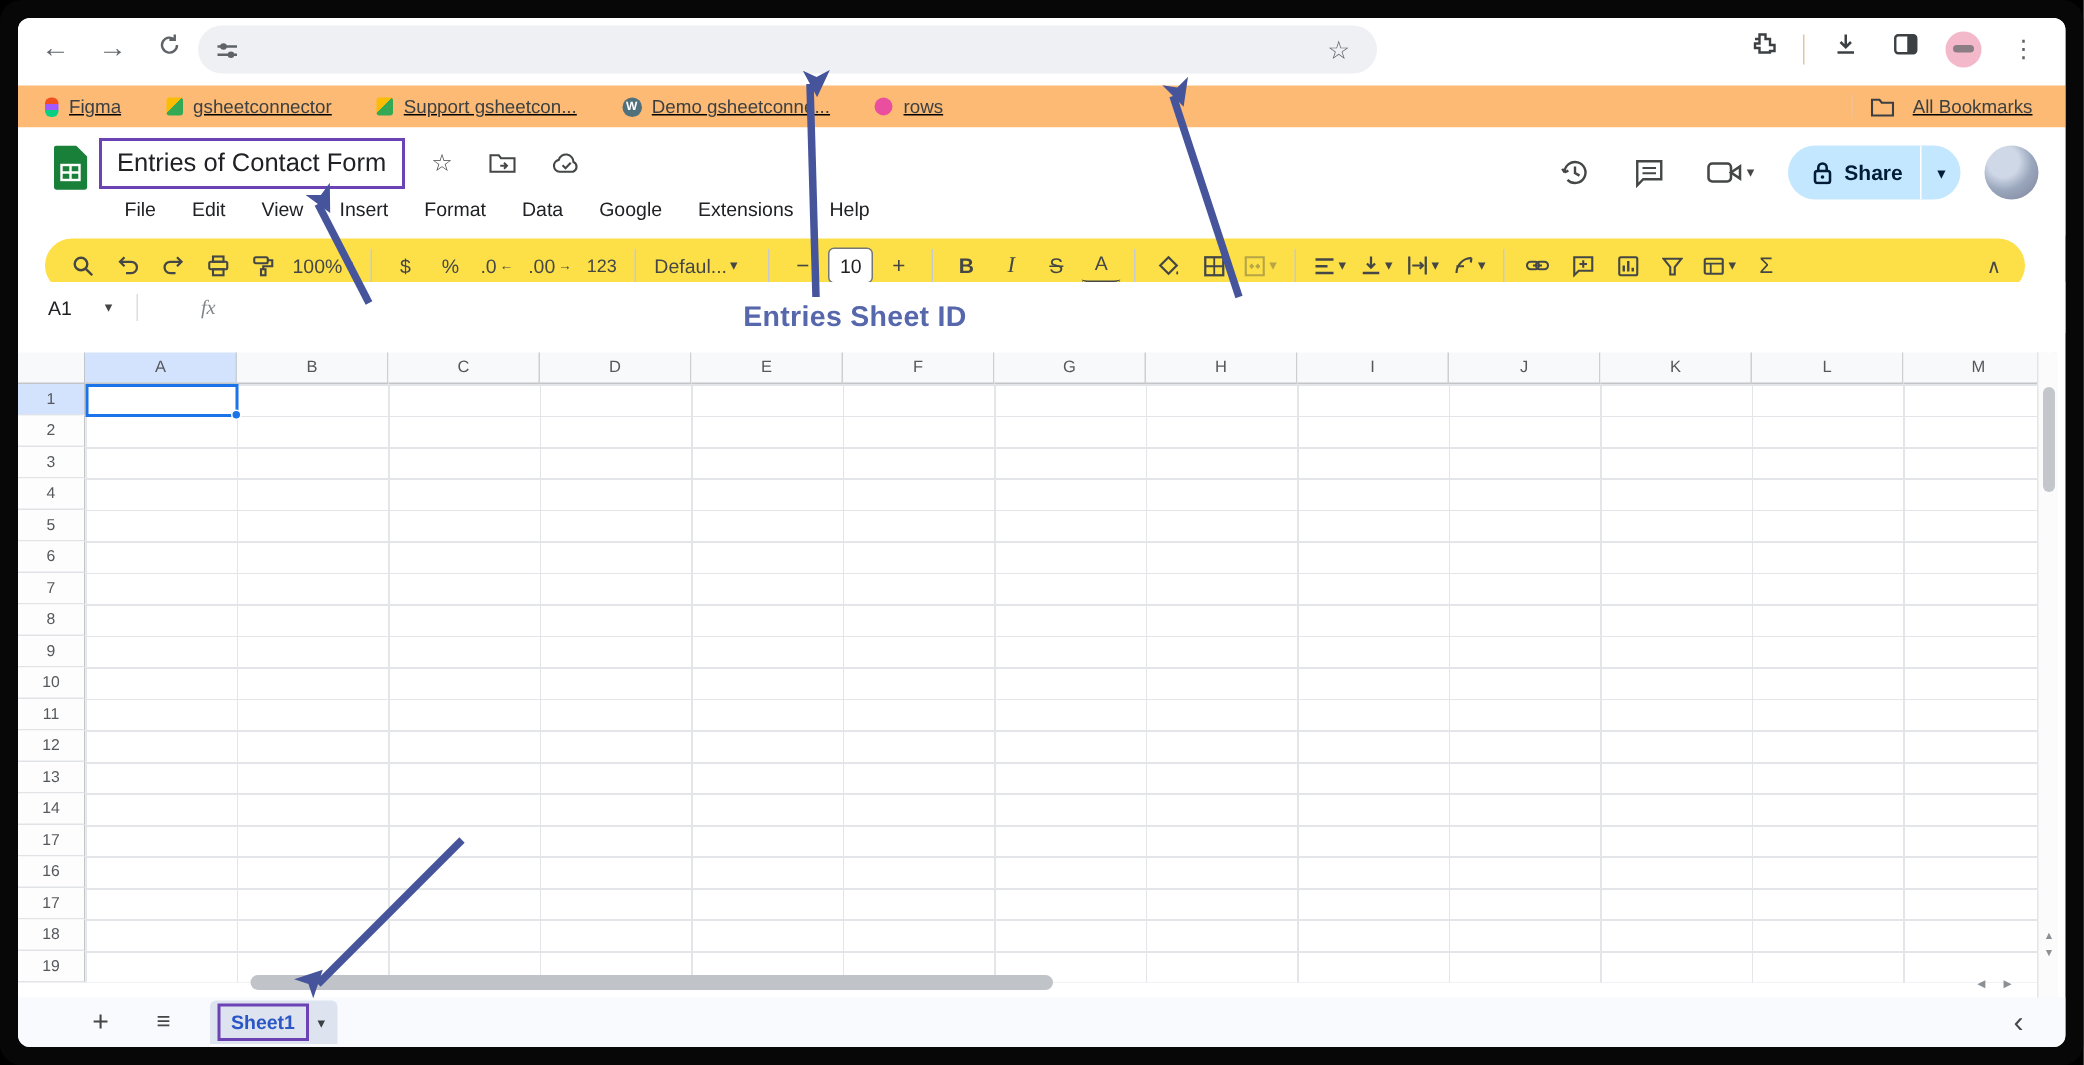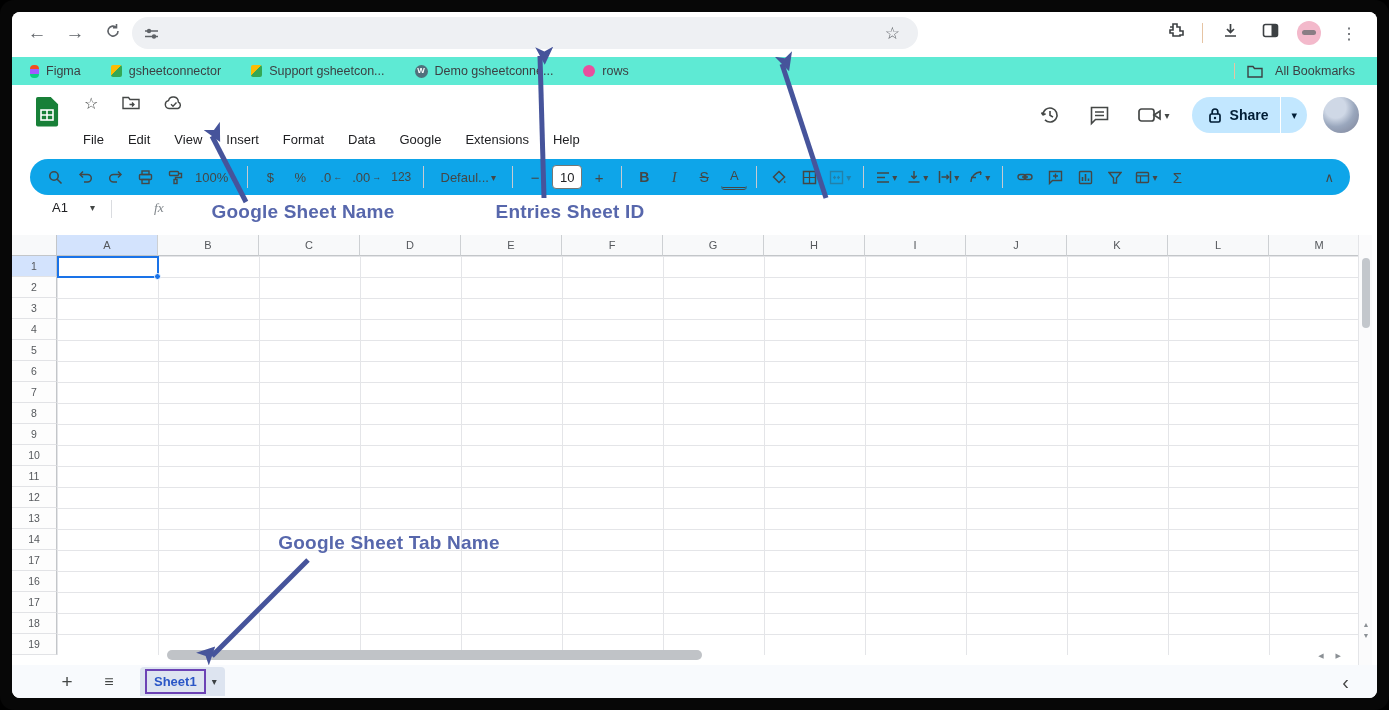--- a/index.html
+++ b/index.html
@@ -18,21 +18,21 @@
   .urltext .seg-grey{color:#45474a;}
   .url-id-box,.url-gid-box{display:inline-block;padding:6px 2px;margin:-6px 0;border:2px solid #6c43b5;border-radius:1px;}
   .url-star{margin-left:auto;font-size:17px;color:#5f6368;background:none;border:none;cursor:pointer;}
   .chrome-right{position:absolute;right:14px;top:8px;display:flex;align-items:center;gap:14px;height:26px;}
   .cdiv{width:1px;height:20px;background:#e6c4a3;}
   .avatar-chrome{width:24px;height:24px;border-radius:50%;background:#f3b9cb;position:relative;}
   .avatar-chrome::after{content:"";position:absolute;left:5px;top:9px;width:14px;height:5px;border-radius:3px;background:#8a7d84;}
   .dots{font-size:16px;color:#5f6368;background:none;border:none;cursor:pointer;}
 
   
-  .bookmarks-bar{position:absolute;left:0;top:45px;width:100%;height:28px;background:#5eead4;display:flex;}
+  .bookmarks-bar{position:absolute;left:0;top:45px;width:100%;height:28px;background:#fdba74;display:flex;text-decoration:underline;}
   .bookmarks{display:flex;align-items:center;gap:30px;padding-left:18px;}
   .bm{display:flex;align-items:center;gap:7px;cursor:pointer;}
   .bm-label{font-size:12.5px;color:#3c4043;}
   .bm-ic{width:11px;height:13px;border-radius:2px;flex:none;}
   .t-figma .bm-ic{width:9px;background:linear-gradient(180deg,#f24e1e 33%,#a259ff 33% 66%,#0acf83 66%);border-radius:4px;}
   .t-gsc .bm-ic{width:11px;height:12px;background:linear-gradient(135deg,#fbbc04 45%,#34a853 45%);}
   .t-wp .bm-ic{width:13px;height:13px;border-radius:50%;background:#50707c;position:relative;}
   .t-wp .bm-ic::after{content:"W";position:absolute;left:0;top:1px;width:13px;text-align:center;font-size:8px;color:#fff;font-weight:bold;}
   .t-rows .bm-ic{width:12px;height:12px;border-radius:50%;background:#e94f9e;}
   .bm-right{margin-left:auto;display:flex;align-items:center;gap:12px;padding-right:22px;}
@@ -50,39 +50,39 @@
   .hicon{background:none;border:none;cursor:pointer;display:flex;align-items:center;gap:3px;color:#444746;}
   .share-btn{display:flex;align-items:center;height:36px;background:#c2e7ff;border-radius:18px;border:none;cursor:pointer;padding:0;overflow:hidden;}
   .share-main{display:flex;align-items:center;gap:8px;padding:0 12px 0 16px;height:100%;}
   .share-label{font-size:14px;font-weight:bold;color:#001d35;font-family:inherit;}
   .share-sep{width:1px;height:36px;background:#fff;}
   .share-caret{padding:0 10px;font-size:11px;color:#001d35;}
   .avatar-sheets{width:36px;height:36px;border-radius:50%;border:none;cursor:pointer;
      background:radial-gradient(circle at 35% 30%,#cfd8e6 0 30%,#9aa7bd 55%,#7c8196 100%);}
 
   
-  .toolbar{position:absolute;left:18px;top:147px;width:1320px;height:36px;background:#0ea5e9;border-radius:18px;
+  .toolbar{position:absolute;left:18px;top:147px;width:1320px;height:36px;background:#fde047;border-radius:18px;
            display:flex;align-items:center;padding:0 12px;gap:4px;}
   .tbtn{height:26px;min-width:26px;border:none;background:transparent;border-radius:4px;cursor:pointer;
         display:flex;align-items:center;justify-content:center;gap:2px;color:#444746;font-size:13px;font-family:inherit;padding:0 3px;}
   .tbtn svg{display:block;}
   .tdiv{width:1px;height:22px;background:#c7cad1;margin:0 5px;flex:none;}
   .caret{font-size:10px;color:#444746;}
   .tb-zoom{font-size:13px;color:#444746;}
   .fontsize-box{width:30px;height:24px;border:1px solid #747775;border-radius:4px;background:#fff;
                 display:flex;align-items:center;justify-content:center;font-size:13px;color:#202124;}
   .tb-bold{font-weight:bold;font-size:14px;}
   .tb-italic{font-style:italic;font-family:"Liberation Serif",serif;font-size:15px;}
   .tb-strike{text-decoration:line-through;font-size:14px;}
   .tb-color{border-bottom:3px double #444746;line-height:13px;font-size:13px;}
   .disabled{opacity:.38;}
   .tb-collapse{position:absolute;right:16px;font-size:13px;color:#444746;}
 
   
-  .fbar{position:absolute;left:0;top:188px;width:100%;height:34px;background:#fff;display:flex;align-items:flex-start;padding-left:20px;}
+  .fbar{position:absolute;left:0;top:176px;width:100%;height:34px;background:#fff;display:flex;align-items:center;}
   .namebox{display:flex;align-items:center;gap:22px;padding-left:20px;}
   .namebox-val{font-size:13px;color:#202124;}
   .fx{font-style:italic;font-family:"Liberation Serif",serif;font-size:13.5px;color:#80868b;margin-left:28px;}
   .fdiv{width:1px;height:18px;background:#dadce0;margin-left:16px;margin-right:14px;}
 
   
   .corner{position:absolute;left:0;top:223px;width:45px;height:21px;background:#f8f9fa;
           border-right:1px solid #c3c6c9;border-bottom:1px solid #c3c6c9;}
   .colheads{position:absolute;left:45px;top:223px;height:21px;display:flex;}
   .colh{width:101px;height:21px;flex:none;background:#f8f9fa;border-right:1px solid #cdd0d3;border-bottom:1px solid #c3c6c9;
@@ -207,20 +207,21 @@
   <div class="sheader">
     <div class="slogo">
       <svg width="24" height="32" viewBox="0 0 24 32">
         <path d="M2 0h14l8 8v22a2 2 0 0 1-2 2H2a2 2 0 0 1-2-2V2a2 2 0 0 1 2-2z" fill="#188038" transform="translate(0,0) scale(0.92)"></path>
         <rect x="5" y="13" width="12" height="10" fill="none" stroke="#fff" stroke-width="1.6"></rect>
         <line x1="5" y1="18" x2="17" y2="18" stroke="#fff" stroke-width="1.6"></line>
         <line x1="11" y1="13" x2="11" y2="23" stroke="#fff" stroke-width="1.6"></line>
       </svg>
     </div>
     <div class="title-row">
+      <span class="doc-title">Entries of Contact Form</span>
       <button class="title-ic">☆</button>
       <button class="title-ic">
         <svg width="18" height="14" viewBox="0 0 18 14">
               <path d="M1 1.5h5.5l1.5 2H17v9H1z" fill="none" stroke="#444746" stroke-width="1.4"></path>
               <path d="M7.5 8.5h4M10 6.5l2 2-2 2" fill="none" stroke="#444746" stroke-width="1.3"></path>
             </svg>
       </button>
       <button class="title-ic">
         <svg width="20" height="14" viewBox="0 0 20 14">
               <path d="M5 12.5a4 4 0 0 1-.5-7.9A5 5 0 0 1 14.3 6 3.5 3.5 0 0 1 14 12.5z" fill="none" stroke="#444746" stroke-width="1.4"></path>
@@ -327,21 +328,21 @@
     <button class="tbtn">
       <span>.0</span>
           <span style="font-size:9px;vertical-align:-3px">←</span>
     </button>
     <button class="tbtn">
       <span>.00</span>
           <span style="font-size:9px;vertical-align:-3px">→</span>
     </button>
     <button class="tbtn" style="font-size:12px">123</button>
     <div class="tdiv"></div>
-    <button class="tbtn" style="min-width:70px;justify-content:center">
+    <button class="tbtn" style="min-width:70px;justify-content:flex-start">
       <span>Defaul...</span>
       <span class="caret">▾</span>
     </button>
     <div class="tdiv"></div>
     <button class="tbtn" style="font-size:15px">−</button>
     <span class="fontsize-box">10</span>
     <button class="tbtn" style="font-size:15px">+</button>
     <div class="tdiv"></div>
     <button class="tbtn tb-bold">B</button>
     <button class="tbtn tb-italic">I</button>
@@ -571,18 +572,16 @@
     <defs>
       <marker id="ah" viewBox="0 0 10 10" refX="5" refY="2.5" markerWidth="3.6" markerHeight="3.6" orient="auto-start-reverse">
         <path d="M0 10 L5 0 L10 10 L5 7.5 z" fill="#46549b" transform="rotate(-90 5 5)"></path>
       </marker>
     </defs>
     <line x1="234" y1="190" x2="200" y2="124" stroke="#46549b" stroke-width="5" marker-end="url(#ah)"></line>
     <line x1="532" y1="186" x2="528" y2="44" stroke="#46549b" stroke-width="5" marker-end="url(#ah)"></line>
     <line x1="814" y1="186" x2="770" y2="52" stroke="#46549b" stroke-width="5" marker-end="url(#ah)"></line>
     <line x1="296" y1="548" x2="200" y2="644" stroke="#46549b" stroke-width="5" marker-end="url(#ah)"></line>
   </svg>
-  <span class="ann" style="left:291px;top:189px">Google Sheet Name</span>
   <span class="ann" style="left:558px;top:189px">Entries Sheet ID</span>
-  <span class="ann" style="left:377px;top:520px">Google Sheet Tab Name</span>
 
 </div>
 </div>
 
 </body></html>

